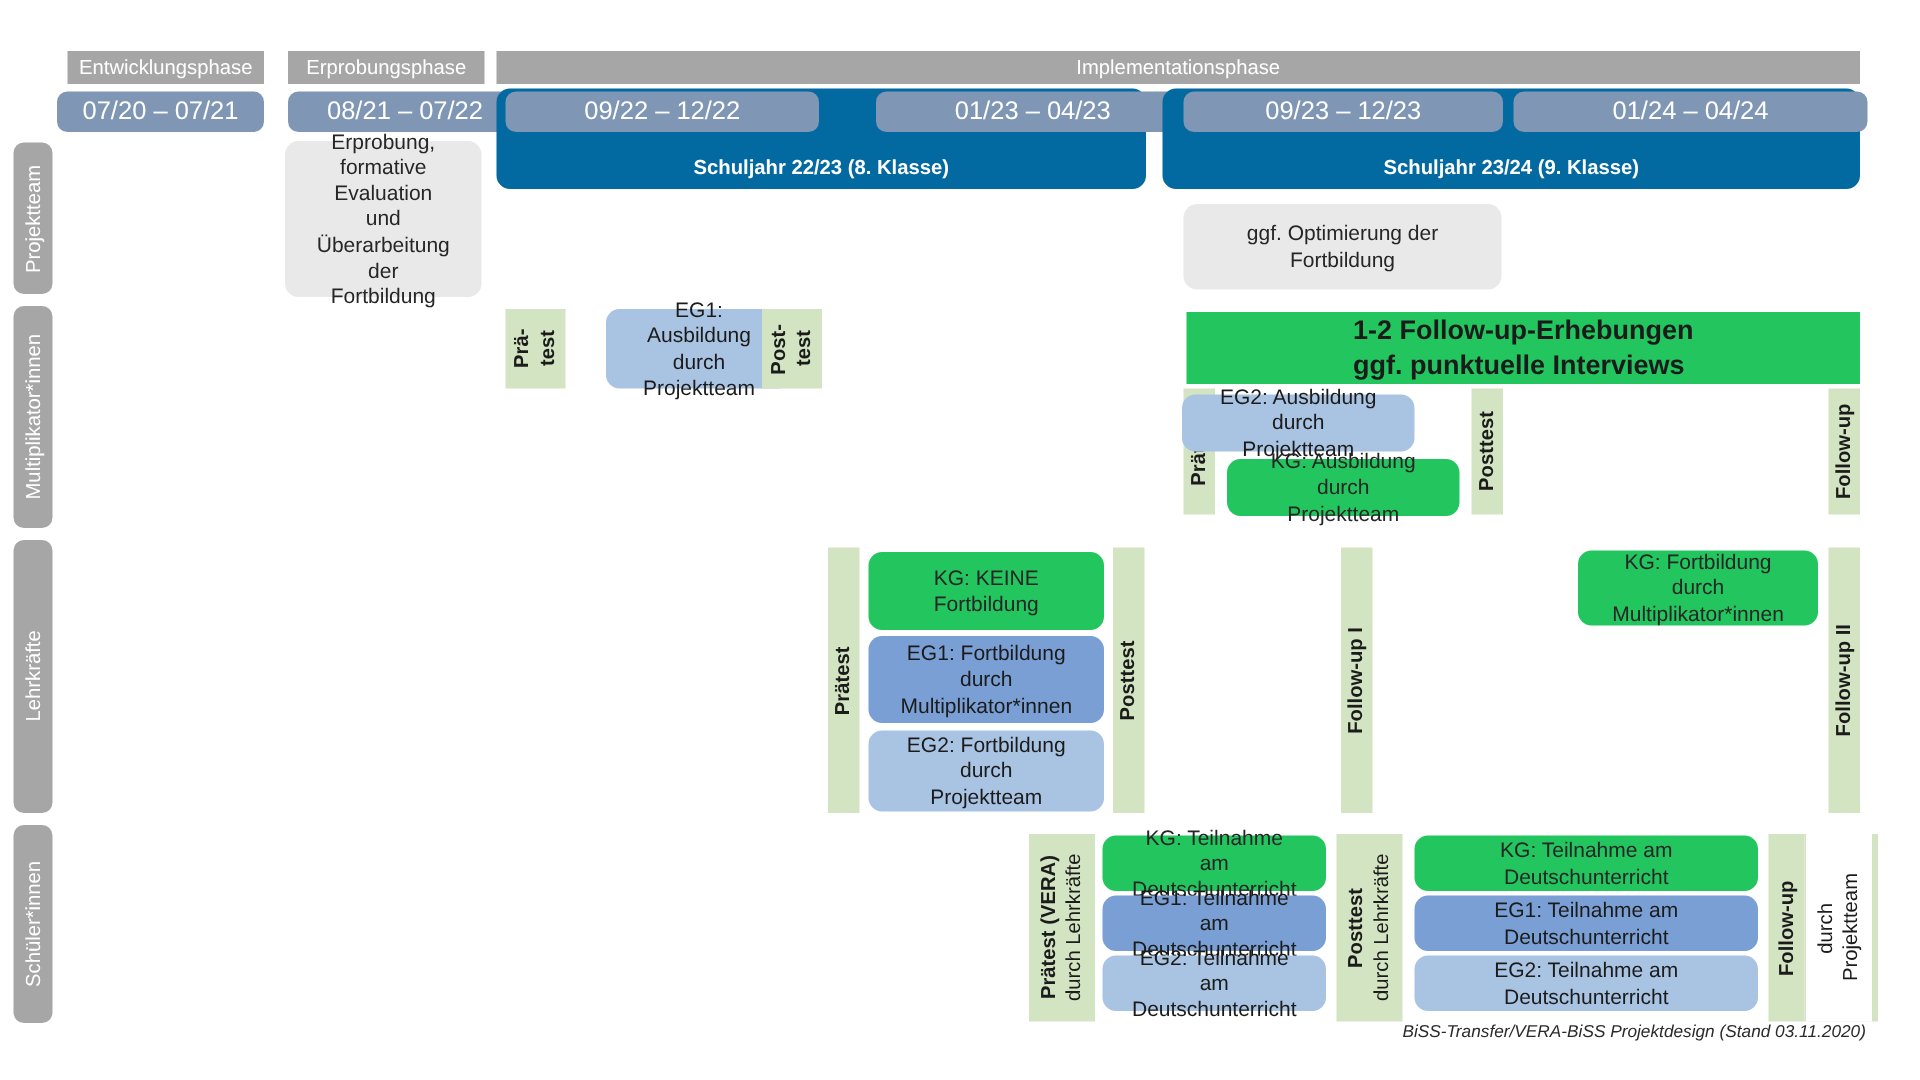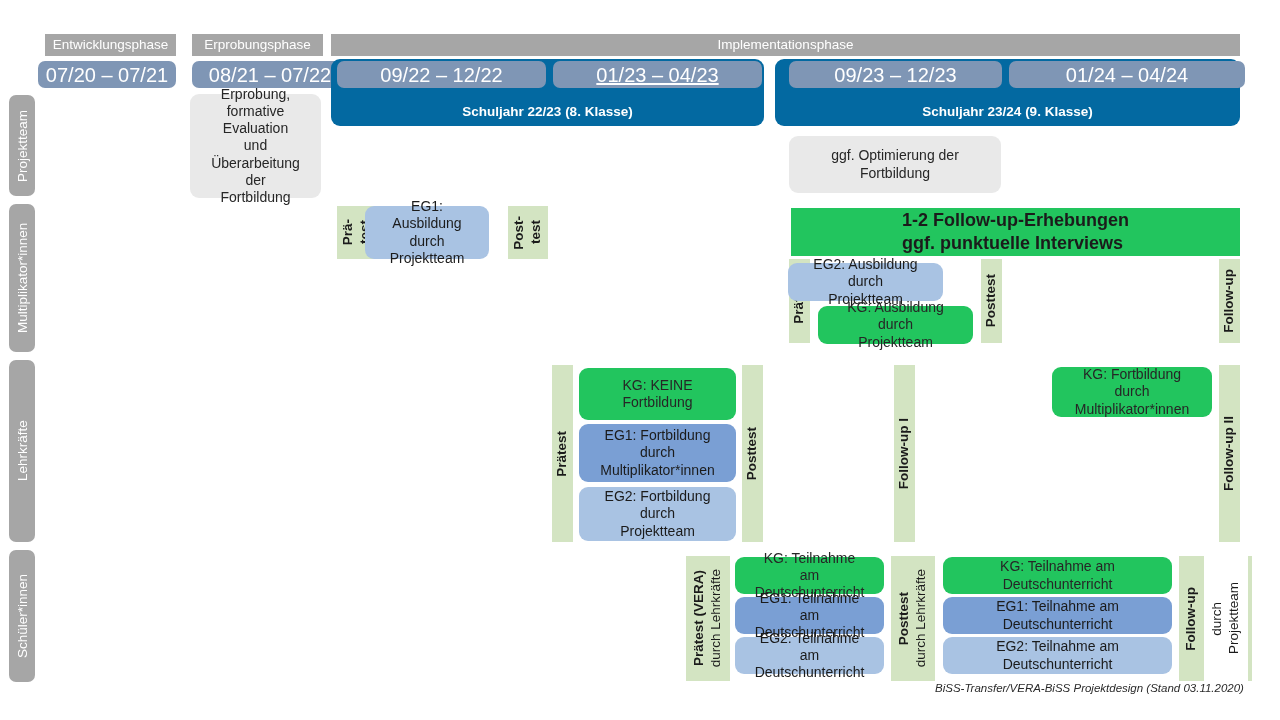--- a/index.html
+++ b/index.html
@@ -16,21 +16,21 @@
 
   
   .phase-hdr{
     background:#a6a6a6;color:#ffffff;
     font-size:13.5px;
     display:flex;align-items:center;justify-content:center;
     text-align:center;line-height:1.1;
   }
   .date-box{
     background:#7f96b5;color:#ffffff;
-    font-size:20px;border-radius:7px;
+    font-size:17px;border-radius:7px;
     display:flex;align-items:center;justify-content:center;
     text-align:center;line-height:1.1;
   }
   .year-band{
     background:#0369a1;color:#ffffff;
     font-size:13.5px;font-weight:bold;border-radius:9px;
     display:flex;align-items:flex-end;justify-content:center;
     text-align:center;padding-bottom:6px;line-height:1.1;
   }
   .year-band span{display:block;}
@@ -92,21 +92,21 @@
   <div class="abs phase-hdr" style="left:331px;top:34px;width:909px;height:22px;">Implementationsphase</div>
 
   <div class="abs date-box" style="left:38px;top:61px;width:138px;height:27px;">07/20 – 07/21</div>
 
   <div class="abs date-box" style="left:192px;top:61px;width:156px;height:27px;">08/21 – 07/22</div>
 
   <div class="abs year-band" style="left:331px;top:59px;width:433px;height:67px;">
     <span>Schuljahr 22/23 (8. Klasse)</span>
   </div>
   <div class="abs date-box" style="left:337px;top:61px;width:209px;height:27px;">09/22 – 12/22</div>
-  <div class="abs date-box" style="left:553px;top:61px;width:209px;height:27px;text-decoration:underline;">01/23 – 04/23</div>
+  <div class="abs date-box" style="left:584px;top:61px;width:209px;height:27px;">01/23 – 04/23</div>
 
   <div class="abs year-band" style="left:775px;top:59px;width:465px;height:67px;">
     <span>Schuljahr 23/24 (9. Klasse)</span>
   </div>
   <div class="abs date-box" style="left:789px;top:61px;width:213px;height:27px;">09/23 – 12/23</div>
   <div class="abs date-box" style="left:1009px;top:61px;width:236px;height:27px;">01/24 – 04/24</div>
 
   <div class="abs rowlabel" style="left:9px;top:95px;width:26px;height:101px;">Projektteam</div>
 
   <div class="abs rowlabel" style="left:9px;top:204px;width:26px;height:148px;">Multiplikator*innen</div>
@@ -118,21 +118,21 @@
 
   <div class="abs card card-gray" style="left:190px;top:94px;width:131px;height:104px;">Erprobung, formative Evaluation und Überarbeitung der Fortbildung</div>
 
   <div class="abs card card-gray" style="left:789px;top:136px;width:212px;height:57px;">ggf. Optimierung der Fortbildung</div>
 
   <div class="abs vstrip two" style="left:337px;top:206px;width:40px;height:53px;">
     <span class="vtxt">Prä-</span>
     <span class="vtxt">test</span>
   </div>
 
-  <div class="abs card card-eg2" style="left:365px;top:206px;width:124px;height:53px;">EG1: Ausbildung durch Projektteam</div>
+  <div class="abs card card-eg2" style="left:404px;top:206px;width:124px;height:53px;">EG1: Ausbildung durch Projektteam</div>
 
   <div class="abs vstrip two" style="left:508px;top:206px;width:40px;height:53px;">
     <span class="vtxt">Post-</span>
     <span class="vtxt">test</span>
   </div>
 
   <div class="abs green-band" style="left:791px;top:208px;width:449px;height:48px;">
     <div>
       <div>1-2 Follow-up-Erhebungen</div>
       <div>ggf. punktuelle Interviews</div>

